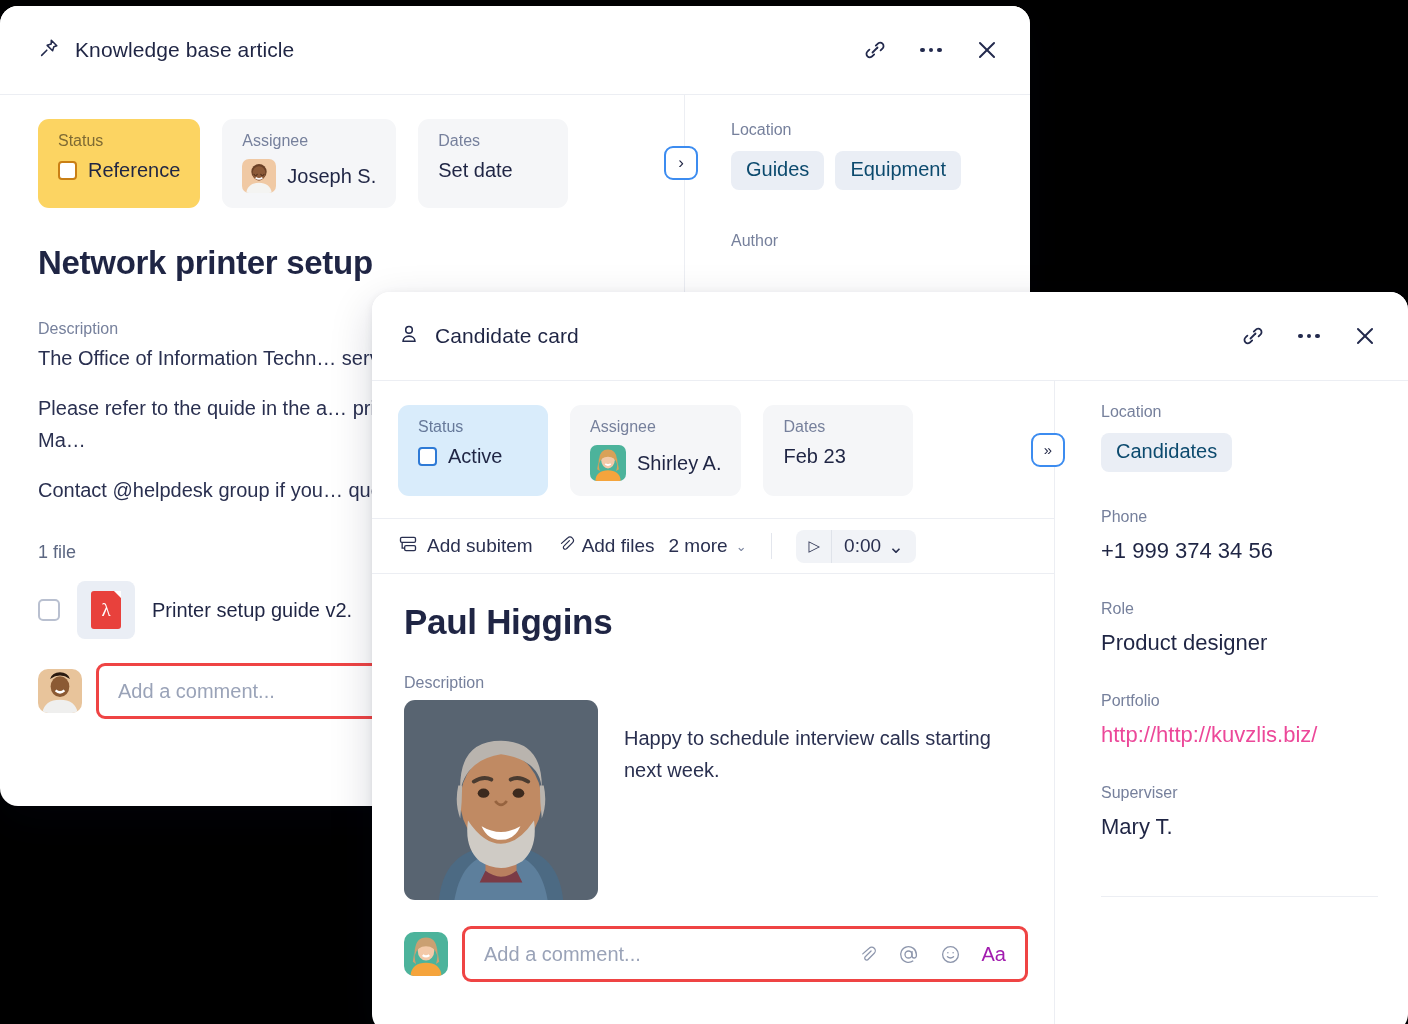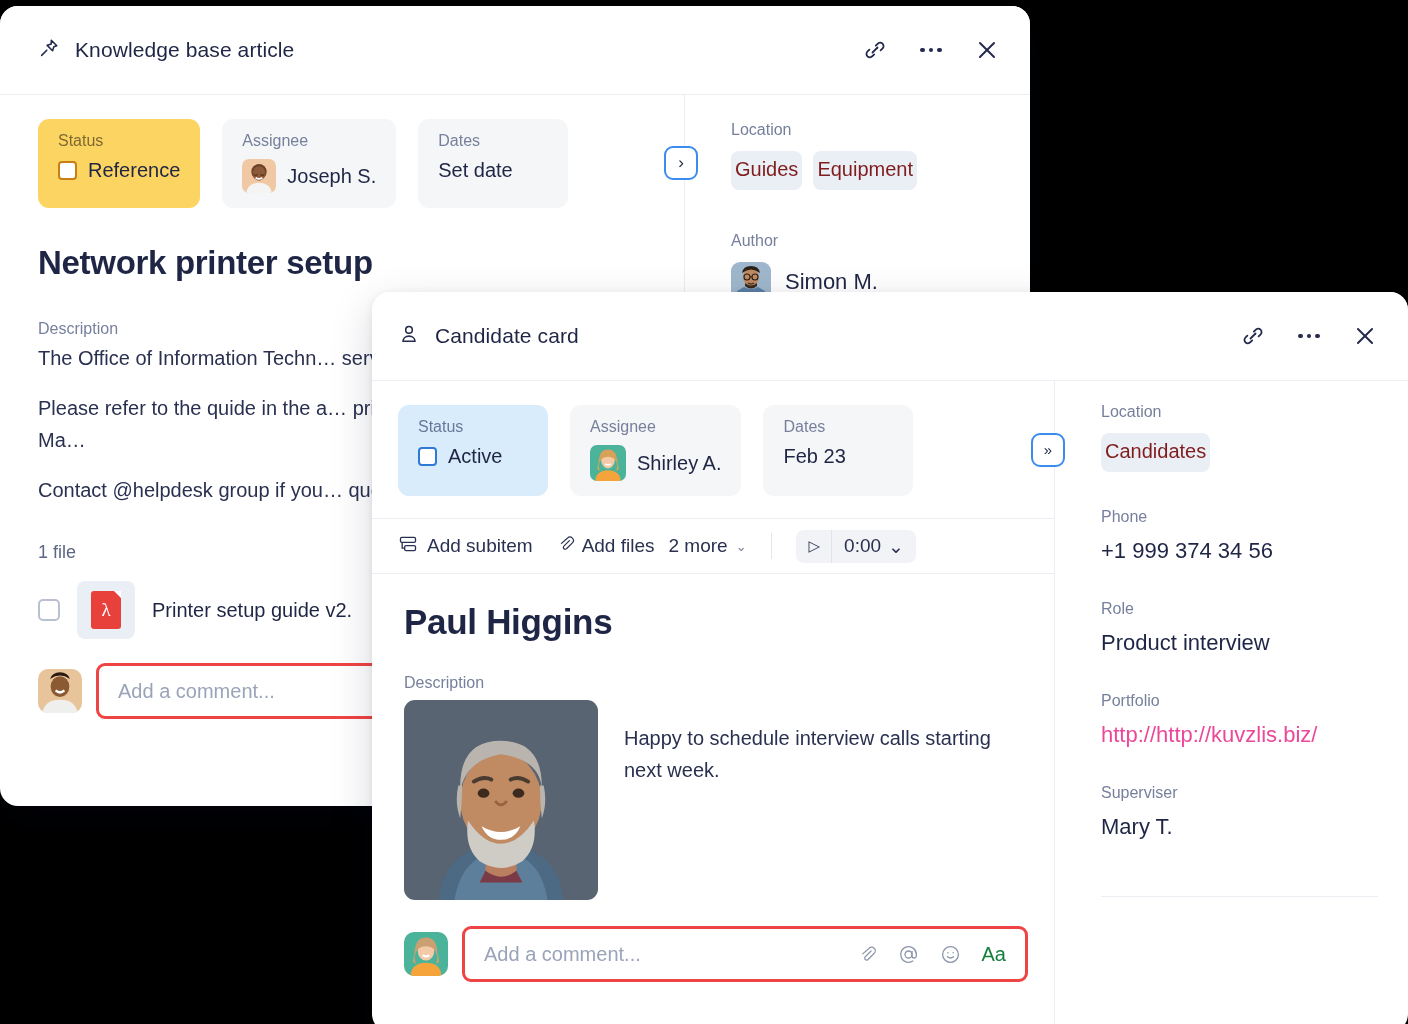--- a/index.html
+++ b/index.html
@@ -80,22 +80,22 @@
   .av svg { display: block; width: 100%; height: 100%; }
 
   
   .item-title { font-size: 33px; font-weight: bold; color: #1f2544; letter-spacing: -.3px; }
   .sec-label { font-size: 16px; color: #76809c; }
   .desc-p { font-size: 20px; color: #2a3050; line-height: 1.6; }
 
   
   .side-label { font-size: 16px; color: #76809c; margin-bottom: 12px; }
   .tag {
-    display: inline-block; background: #eaeef5; color: #7f1d1d;
-    border-radius: 8px; padding: 7px 4px 9px; font-size: 20px;
+    display: inline-block; background: #eaeef5; color: #0c4a6e;
+    border-radius: 8px; padding: 7px 15px 9px; font-size: 20px;
   }
   .side-val { font-size: 22px; color: #1f2544; }
   .side-link { font-size: 22px; color: #ec4899; text-decoration: none; word-break: break-all; }
 
   
   .actions-strip {
     display: flex; align-items: center; gap: 24px;
     padding: 0 38px; height: 56px;
     border-top: 1px solid #eceef3; border-bottom: 1px solid #eceef3;
   }
@@ -254,36 +254,20 @@
       </div>
 
       <div class="body-side">
         <div class="side-label">Location</div>
         <div style="display:flex;gap:11px;flex-wrap:wrap;">
           <span class="tag">Guides</span>
           <span class="tag">Equipment</span>
         </div>
 
         <div class="side-label" style="margin-top:42px;">Author</div>
-        <div style="display:flex;align-items:center;gap:14px;">
-          <span class="av s40">
-            <svg viewBox="0 0 40 40">
-                <rect width="40" height="40" fill="#9fb7cc"></rect>
-                <ellipse cx="20" cy="15" rx="8" ry="9" fill="#c08b62"></ellipse>
-                <path d="M11 11q9-7 18 0-1-7-9-7t-9 7z" fill="#2b2118"></path>
-                <path d="M13 25q7 4 14 0l7 4v11H6V29z" fill="#5b7fa6"></path>
-                <circle cx="16" cy="15" r="3" fill="none" stroke="#2b2118" stroke-width="1.1"></circle>
-                <circle cx="24" cy="15" r="3" fill="none" stroke="#2b2118" stroke-width="1.1"></circle>
-                <path d="M19 15h2" stroke="#2b2118" stroke-width="1.1"></path>
-                <path d="M17 21q3 2 6 0" stroke="#5c3a22" stroke-width="1.6" fill="none"></path>
-                <path d="M14 21q6 5 12 0v3q-6 5-12 0z" fill="#3a2a1c"></path>
-              </svg>
-          </span>
-          <span class="side-val">Simon M.</span>
-        </div>
       </div>
 
     </div>
   </section>
 
   <section class="card" id="card-cand">
 
     <div class="card-header" style="padding-left:26px;">
       <div class="card-title">
         <span>
@@ -449,38 +433,38 @@
                   </svg>
                 </span>
                 <span>
                   <svg width="21" height="21" viewBox="0 0 24 24" fill="none" stroke="#8d96ac" stroke-width="1.5">
                     <circle cx="12" cy="12" r="9"></circle>
                       <circle cx="9" cy="10" r=".9" fill="#8d96ac" stroke="none"></circle>
                       <circle cx="15" cy="10" r=".9" fill="#8d96ac" stroke="none"></circle>
                       <path d="M8.5 14.5q3.5 3 7 0" stroke-linecap="round"></path>
                   </svg>
                 </span>
-                <span style="font-size:20px;color:#15803d;">Aa</span>
+                <span style="font-size:20px;color:#a21caf;">Aa</span>
               </span>
             </span>
           </div>
         </div>
       </div>
 
       <div class="body-side">
         <div class="side-label">Location</div>
         <div>
           <span class="tag">Candidates</span>
         </div>
 
         <div class="side-label" style="margin-top:36px;">Phone</div>
         <div class="side-val">+1 999 374 34 56</div>
 
         <div class="side-label" style="margin-top:36px;">Role</div>
-        <div class="side-val">Product interview</div>
+        <div class="side-val">Product designer</div>
 
         <div class="side-label" style="margin-top:36px;">Portfolio</div>
         <a class="side-link" href="#">http://http://kuvzlis.biz/</a>
 
         <div class="side-label" style="margin-top:36px;">Superviser</div>
         <div class="side-val">Mary T.</div>
 
         <div style="height:1px;background:#eceef3;margin-top:56px;"></div>
       </div>
 

